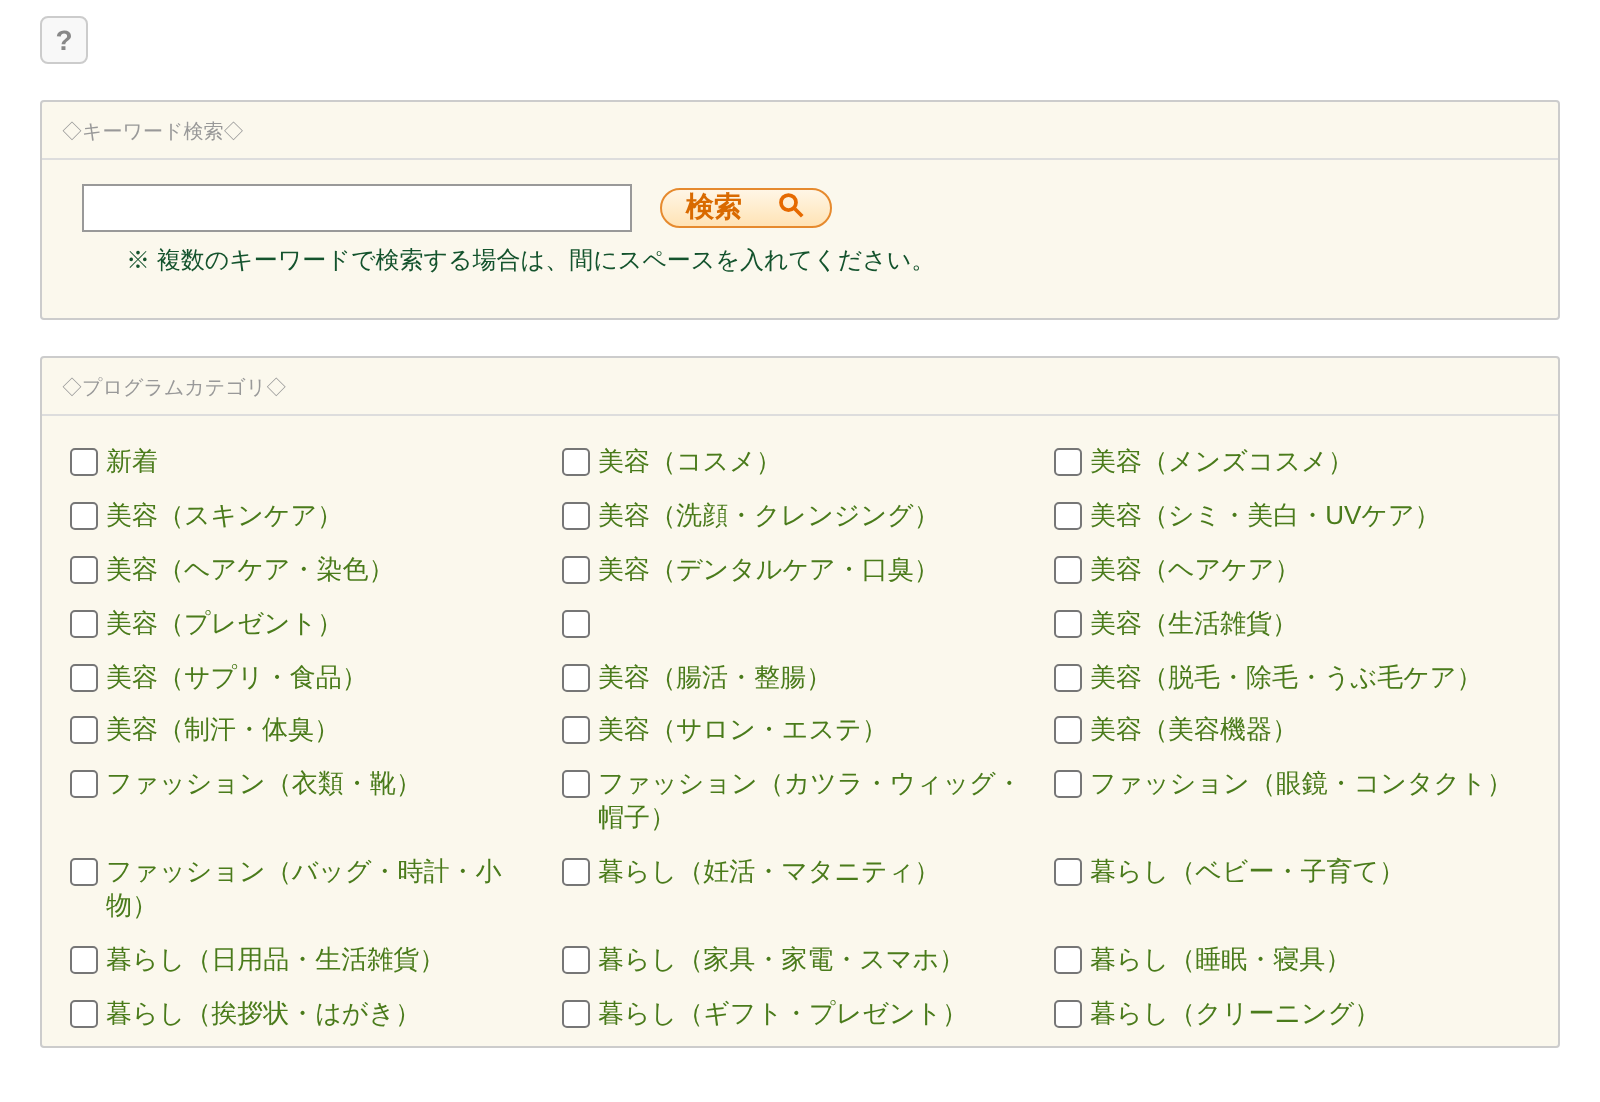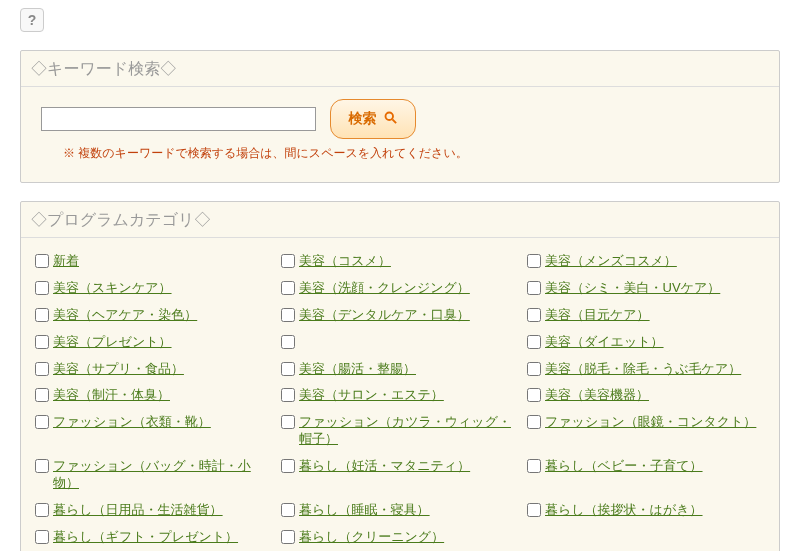--- a/index.html
+++ b/index.html
@@ -51,21 +51,21 @@
   }
   .panel {
     border: 1px solid #ccc;
     background: #fbf8ed;
     border-radius: 2px;
     margin-bottom: 18px;
     padding: 0;
   }
   .panel-header {
     color: #999;
-    font-size: 16px;
+    font-size: 10px;
     padding: 8px 10px 6px 10px;
     border-bottom: 1px solid #ddd;
   }
   .kw-body {
     padding: 12px 20px 20px 20px;
   }
   .kw-row {
     display: flex;
     align-items: center;
     gap: 14px;
@@ -74,37 +74,37 @@
     width: 275px;
     height: 24px;
     border: 1px solid #999;
     background: #fff;
     padding: 2px 4px;
     font-size: 13px;
   }
   .search-btn {
     display: inline-flex;
     align-items: center;
-    justify-content: center;
+    justify-content: space-between;
     gap: 6px;
     min-width: 86px;
-    height: 40px;
+    height: 20px;
     border: 1px solid #e68a2e;
     border-radius: 13px;
     background: linear-gradient(#fff6e6, #ffe3b5);
     color: #d96a00;
     font-weight: bold;
     font-size: 14px;
     cursor: pointer;
     padding: 0 12px;
   }
   .search-btn svg { width: 15px; height: 15px; }
   .kw-note {
     margin: 6px 0 0 22px;
-    color: #c2410c;
+    color: #14532d;
     font-size: 12px;
   }
   .cat-body {
     padding: 10px 14px 2px 14px;
   }
   .cat-grid {
     display: grid;
     grid-template-columns: 1fr 1fr 1fr;
     column-gap: 8px;
   }
@@ -116,21 +116,20 @@
     line-height: 1.3;
   }
   .cat-item input[type="checkbox"] {
     margin: 1px 0 0 0;
     width: 14px;
     height: 14px;
     flex-shrink: 0;
   }
   .cat-link {
     color: #4a7b1b;
-    text-decoration: underline;
     cursor: pointer;
     font-size: 13px;
   }
 </style>
 </head>
 <body>
 
 <div class="page">
   <div class="title-row">
     <div class="help-btn" title="ヘルプ">?</div>
@@ -186,32 +185,32 @@
           <label class="cat-item">
             <input type="checkbox" style="">
             <a class="cat-link">美容（ヘアケア・染色）</a>
           </label>
           <label class="cat-item">
             <input type="checkbox" style="">
             <a class="cat-link">美容（デンタルケア・口臭）</a>
           </label>
           <label class="cat-item">
             <input type="checkbox" style="">
-            <a class="cat-link">美容（目元ケア）</a>
+            <a class="cat-link">美容（ヘアケア）</a>
           </label>
           <label class="cat-item">
             <input type="checkbox" style="">
             <a class="cat-link">美容（プレゼント）</a>
           </label>
           <label class="cat-item">
             <input type="checkbox" style="">
           </label>
           <label class="cat-item">
             <input type="checkbox" style="">
-            <a class="cat-link">美容（ダイエット）</a>
+            <a class="cat-link">美容（生活雑貨）</a>
           </label>
           <label class="cat-item">
             <input type="checkbox" style="">
             <a class="cat-link">美容（サプリ・食品）</a>
           </label>
           <label class="cat-item">
             <input type="checkbox" style="">
             <a class="cat-link">美容（腸活・整腸）</a>
           </label>
           <label class="cat-item">
@@ -250,20 +249,24 @@
             <input type="checkbox" style="">
             <a class="cat-link">暮らし（妊活・マタニティ）</a>
           </label>
           <label class="cat-item">
             <input type="checkbox" style="">
             <a class="cat-link">暮らし（ベビー・子育て）</a>
           </label>
           <label class="cat-item">
             <input type="checkbox" style="">
             <a class="cat-link">暮らし（日用品・生活雑貨）</a>
+          </label>
+          <label class="cat-item">
+            <input type="checkbox" style="">
+            <a class="cat-link">暮らし（家具・家電・スマホ）</a>
           </label>
           <label class="cat-item">
             <input type="checkbox" style="">
             <a class="cat-link">暮らし（睡眠・寝具）</a>
           </label>
           <label class="cat-item">
             <input type="checkbox" style="">
             <a class="cat-link">暮らし（挨拶状・はがき）</a>
           </label>
           <label class="cat-item">

